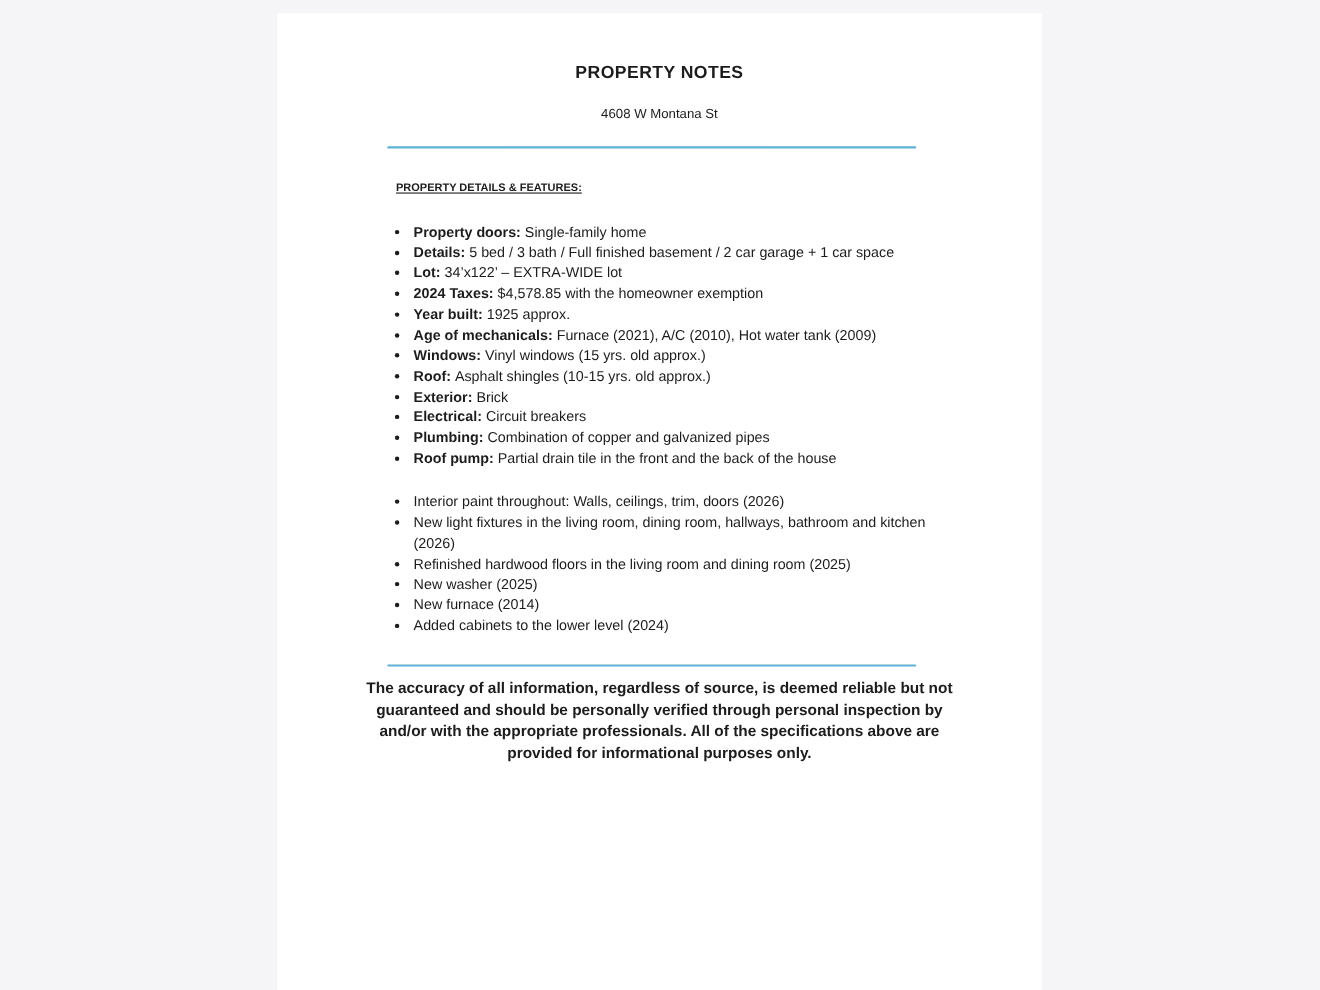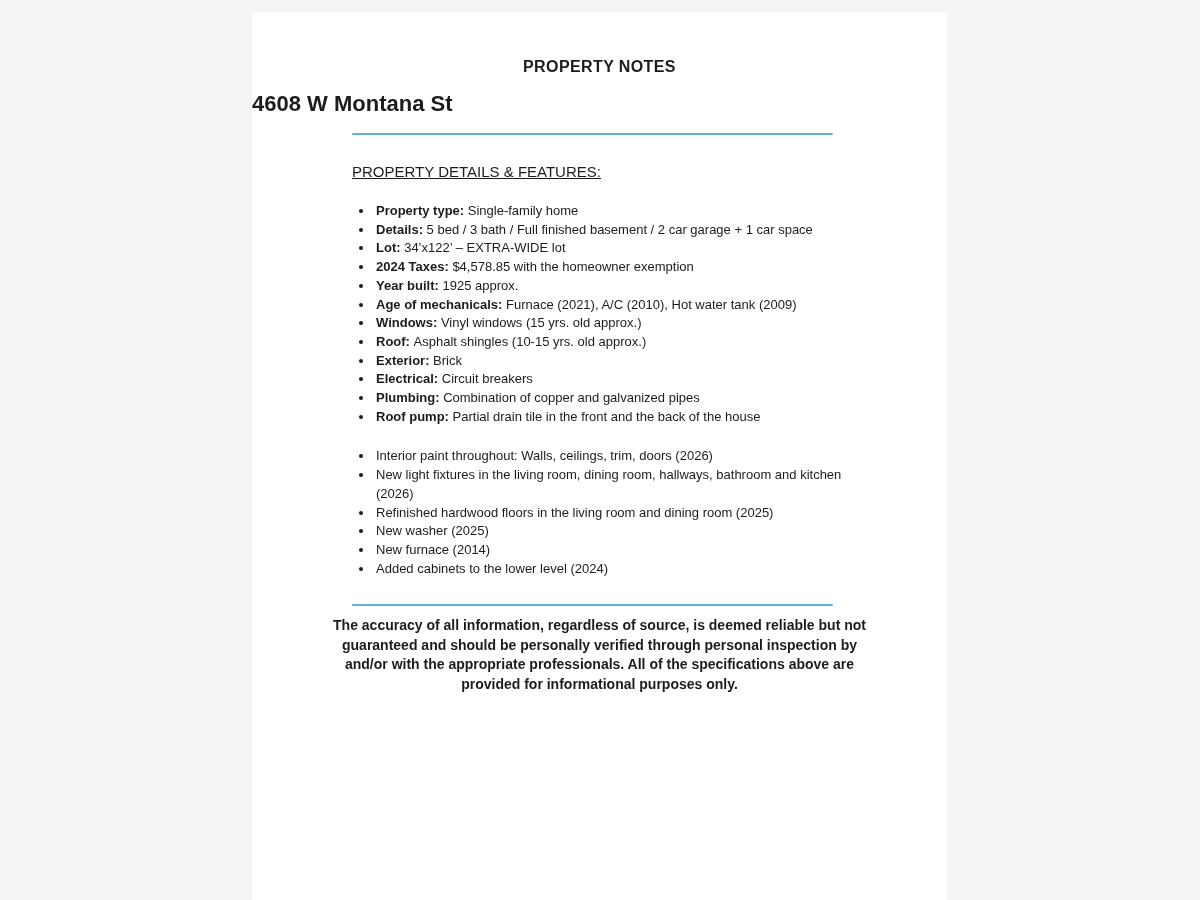--- a/index.html
+++ b/index.html
@@ -26,45 +26,46 @@
   .doc-title {
     margin: 0;
     padding-top: 46px;
     text-align: center;
     font-size: 16px;
     font-weight: bold;
     letter-spacing: 0.4px;
   }
   .address {
     margin-top: 17px;
-    font-size: 22px;
-    font-weight: bold;
+    text-align: center;
+    font-size: 12px;
+    font-weight: normal;
     line-height: 21px;
   }
   .divider {
     height: 2px;
     margin-left: 100px;
     width: 481px;
     background: #5fb2d6;
     border-radius: 1px;
   }
   .divider-top {
     margin-top: 19px;
   }
   .divider-bottom {
     margin-top: 26px;
   }
   .content {
     padding-left: 100px;
     width: 508px;
   }
   .section-heading {
-    margin: 19px 0 0 0;
-    font-size: 15px;
-    font-weight: normal;
+    margin: 19px 0 0 8px;
+    font-size: 10px;
+    font-weight: bold;
     text-decoration: underline;
     line-height: 18px;
   }
   #sections > .section-heading:first-child {
     margin-top: 28px;
   }
   .bullet-list {
     margin: 21px 0 0 0;
     padding-left: 22px;
     font-size: 13px;
@@ -97,21 +98,21 @@
   <div class="address">
     <div>4608 W Montana St</div>
   </div>
 
   <div class="divider divider-top" style="background: rgb(95, 178, 214);"></div>
 
   <div class="content">
     <div id="sections">
         <div class="section-heading">PROPERTY DETAILS &amp; FEATURES:</div>
         <ul class="bullet-list">
-          <li><span class="item-label">Property type: </span>Single-family home</li>
+          <li><span class="item-label">Property doors: </span>Single-family home</li>
           <li><span class="item-label">Details: </span>5 bed / 3 bath / Full finished basement / 2 car garage + 1 car space</li>
           <li><span class="item-label">Lot: </span>34’x122’ – EXTRA-WIDE lot</li>
           <li><span class="item-label">2024 Taxes: </span>$4,578.85 with the homeowner exemption</li>
           <li><span class="item-label">Year built: </span>1925 approx.</li>
           <li><span class="item-label">Age of mechanicals: </span>Furnace (2021), A/C (2010), Hot water tank (2009)</li>
           <li><span class="item-label">Windows: </span>Vinyl windows (15 yrs. old approx.)</li>
           <li><span class="item-label">Roof: </span>Asphalt shingles (10-15 yrs. old approx.)</li>
           <li><span class="item-label">Exterior: </span>Brick</li>
           <li><span class="item-label">Electrical: </span>Circuit breakers</li>
           <li><span class="item-label">Plumbing: </span>Combination of copper and galvanized pipes</li>

